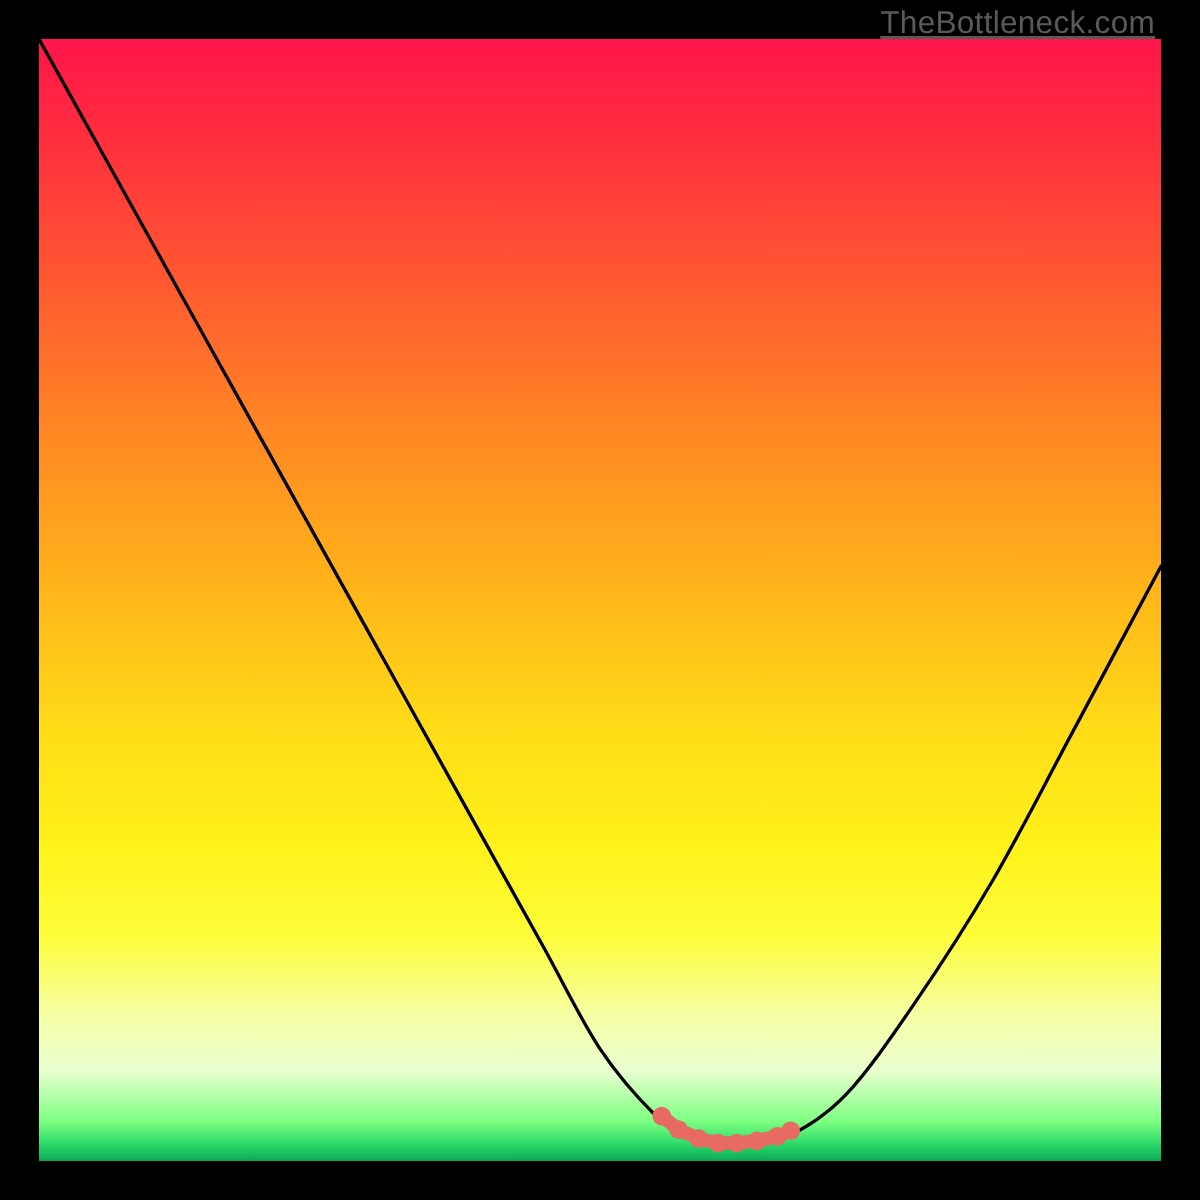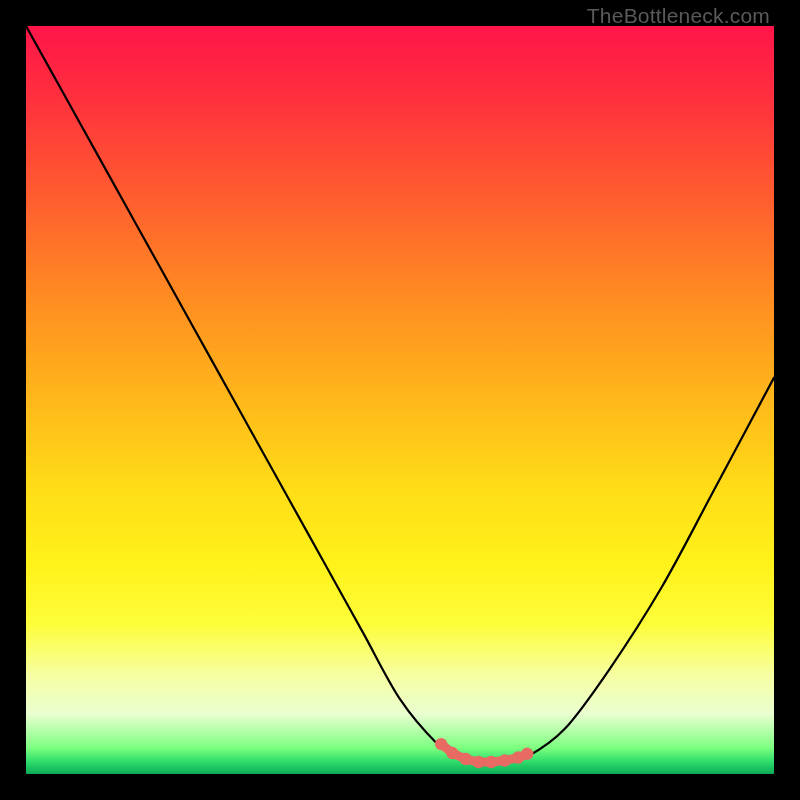--- a/index.html
+++ b/index.html
@@ -59,20 +59,21 @@
     width: 100%;
     height: 100%;
   }
   .watermark {
     position: absolute;
     top: 4px;
     right: 30px;
     color: #5a5a5a;
     font-size: 21px;
     letter-spacing: 0.2px;
+    text-decoration: underline;
   }
 </style>
 </head>
 <body>
 
 <div class="frame">
   <div class="plot">
     <div class="gradient-area"></div>
     <svg class="curve-svg" viewBox="0 0 748 748" preserveAspectRatio="none">
       <path id="curve-path" fill="none" stroke="#000" stroke-width="2.2" stroke-linecap="round" d="M 0.00 0.00 C 6.23 11.22, 24.93 44.88, 37.40 67.32 C 49.87 89.76, 62.33 112.20, 74.80 134.64 C 87.27 157.08, 99.73 179.52, 112.20 201.96 C 124.67 224.40, 137.13 246.84, 149.60 269.28 C 162.07 291.72, 174.53 314.16, 187.00 336.60 C 199.47 359.04, 211.93 381.48, 224.40 403.92 C 236.87 426.36, 249.33 448.80, 261.80 471.24 C 274.27 493.68, 286.73 516.12, 299.20 538.56 C 311.67 561.00, 324.13 583.44, 336.60 605.88 C 349.07 628.32, 361.53 654.50, 374.00 673.20 C 386.47 691.90, 401.43 708.11, 411.40 718.08 C 421.37 728.05, 427.61 729.92, 433.84 733.04 C 440.07 736.16, 443.81 736.16, 448.80 736.78 C 453.79 737.40, 458.77 736.90, 463.76 736.78 C 468.75 736.66, 472.49 737.03, 478.72 736.03 C 484.95 735.03, 491.19 736.28, 501.16 730.80 C 511.13 725.31, 524.85 717.71, 538.56 703.12 C 552.27 688.53, 567.23 666.97, 583.44 643.28 C 599.65 619.59, 618.35 590.92, 635.80 561.00 C 653.25 531.08, 669.46 498.67, 688.16 463.76 C 706.86 428.85, 738.03 370.26, 748.00 351.56"></path>

